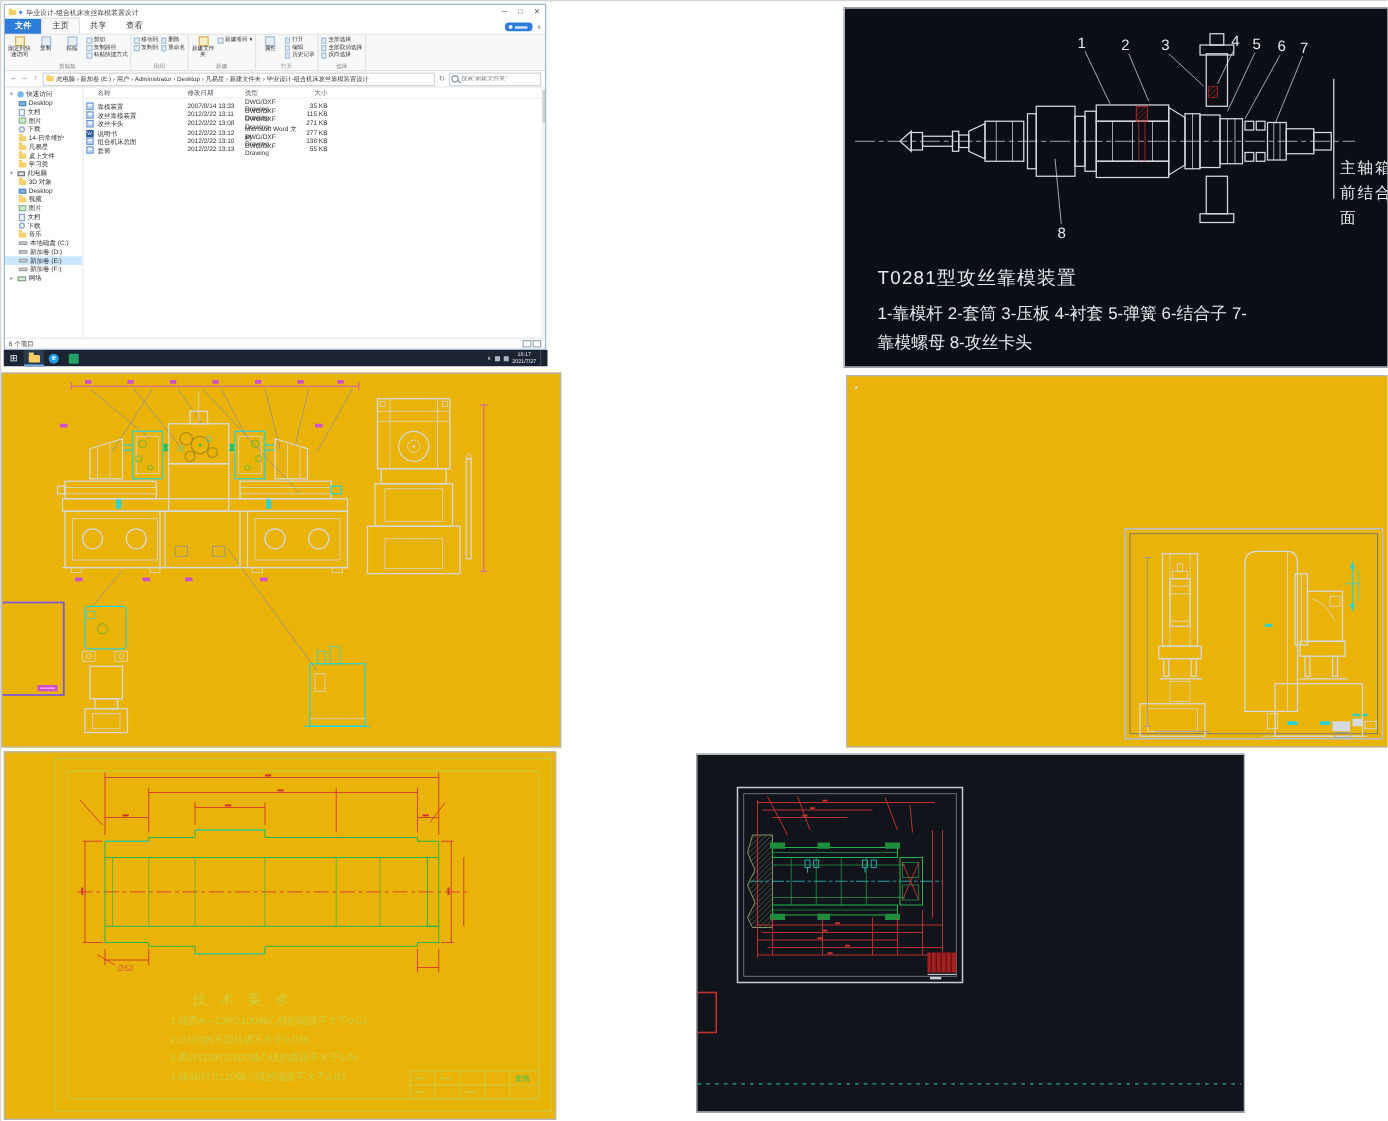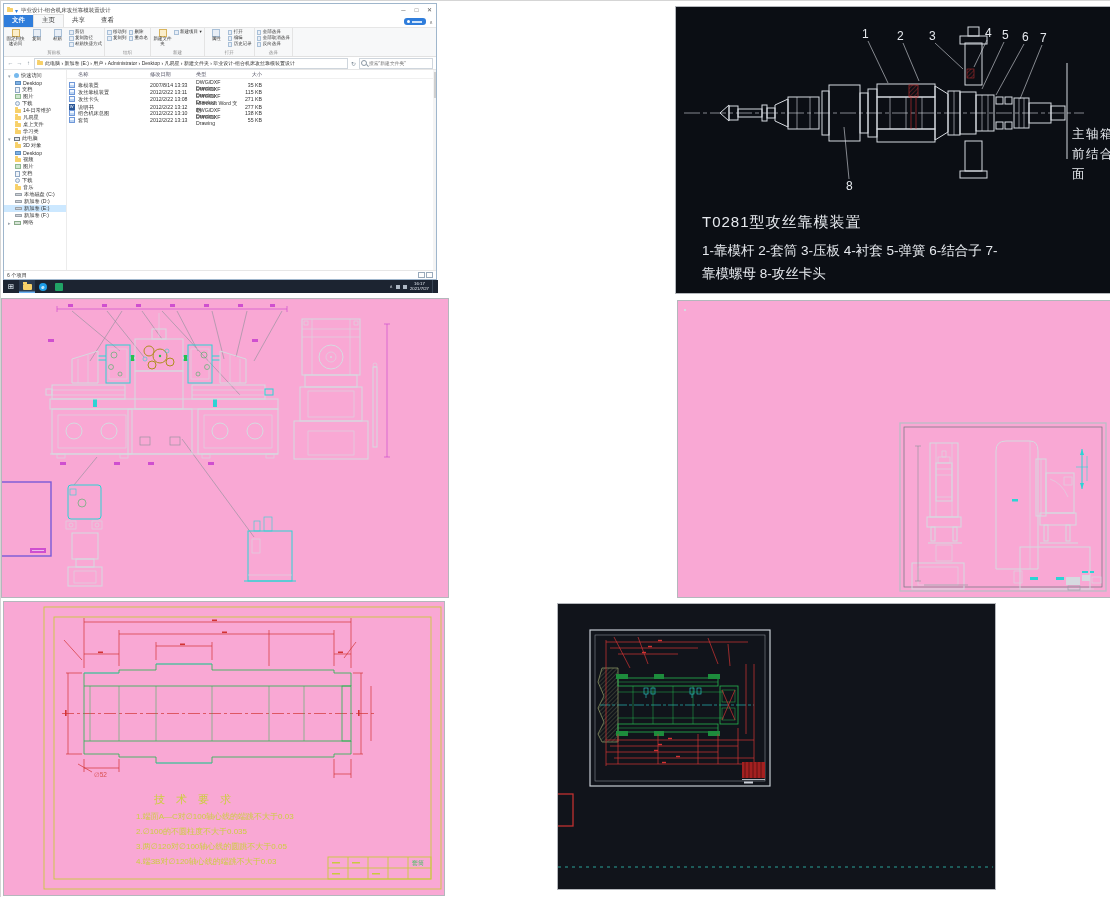--- a/index.html
+++ b/index.html
@@ -1,19 +1,19 @@
 <!DOCTYPE html>
 <html><head>
 <meta charset="utf-8">
 <style>
   html,body{margin:0;padding:0;background:#ffffff;}
   .canvas{position:relative;width:1110px;height:897px;background:#fff;border:1px solid #d5d5d5;
           font-family:"Liberation Sans",sans-serif;overflow:hidden;}
   .panel{position:absolute;}
-  .cadpanel{background:#f9a8d4;border:1px solid #b4b7bc;}
+  .cadpanel{background:#eab308;border:1px solid #b4b7bc;}
   svg{display:block;}
 
   
   .wl{stroke:#d6dae0;fill:none;stroke-width:1;}
   .wt{stroke:#d6dae0;fill:none;stroke-width:.6;}
   .gy{stroke:#8b9098;fill:none;stroke-width:.6;}
   .cy{stroke:#2bd4d4;fill:none;stroke-width:1;}
   .cyt{stroke:#2bd4d4;fill:none;stroke-width:.6;}
   .mg{stroke:#cf4fcf;fill:none;stroke-width:.7;}
   .gr{stroke:#25b54e;fill:none;stroke-width:.8;}

